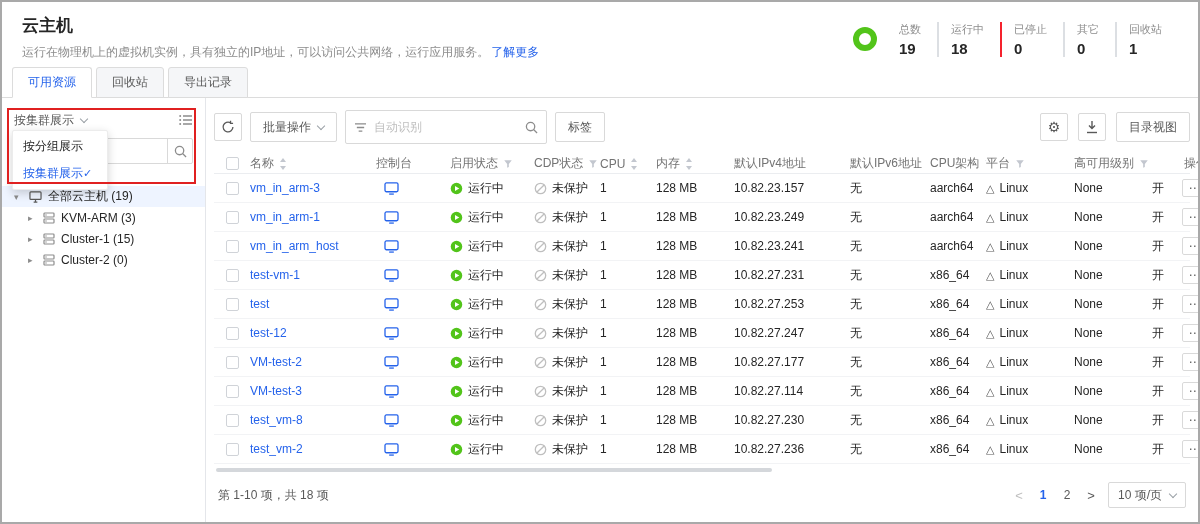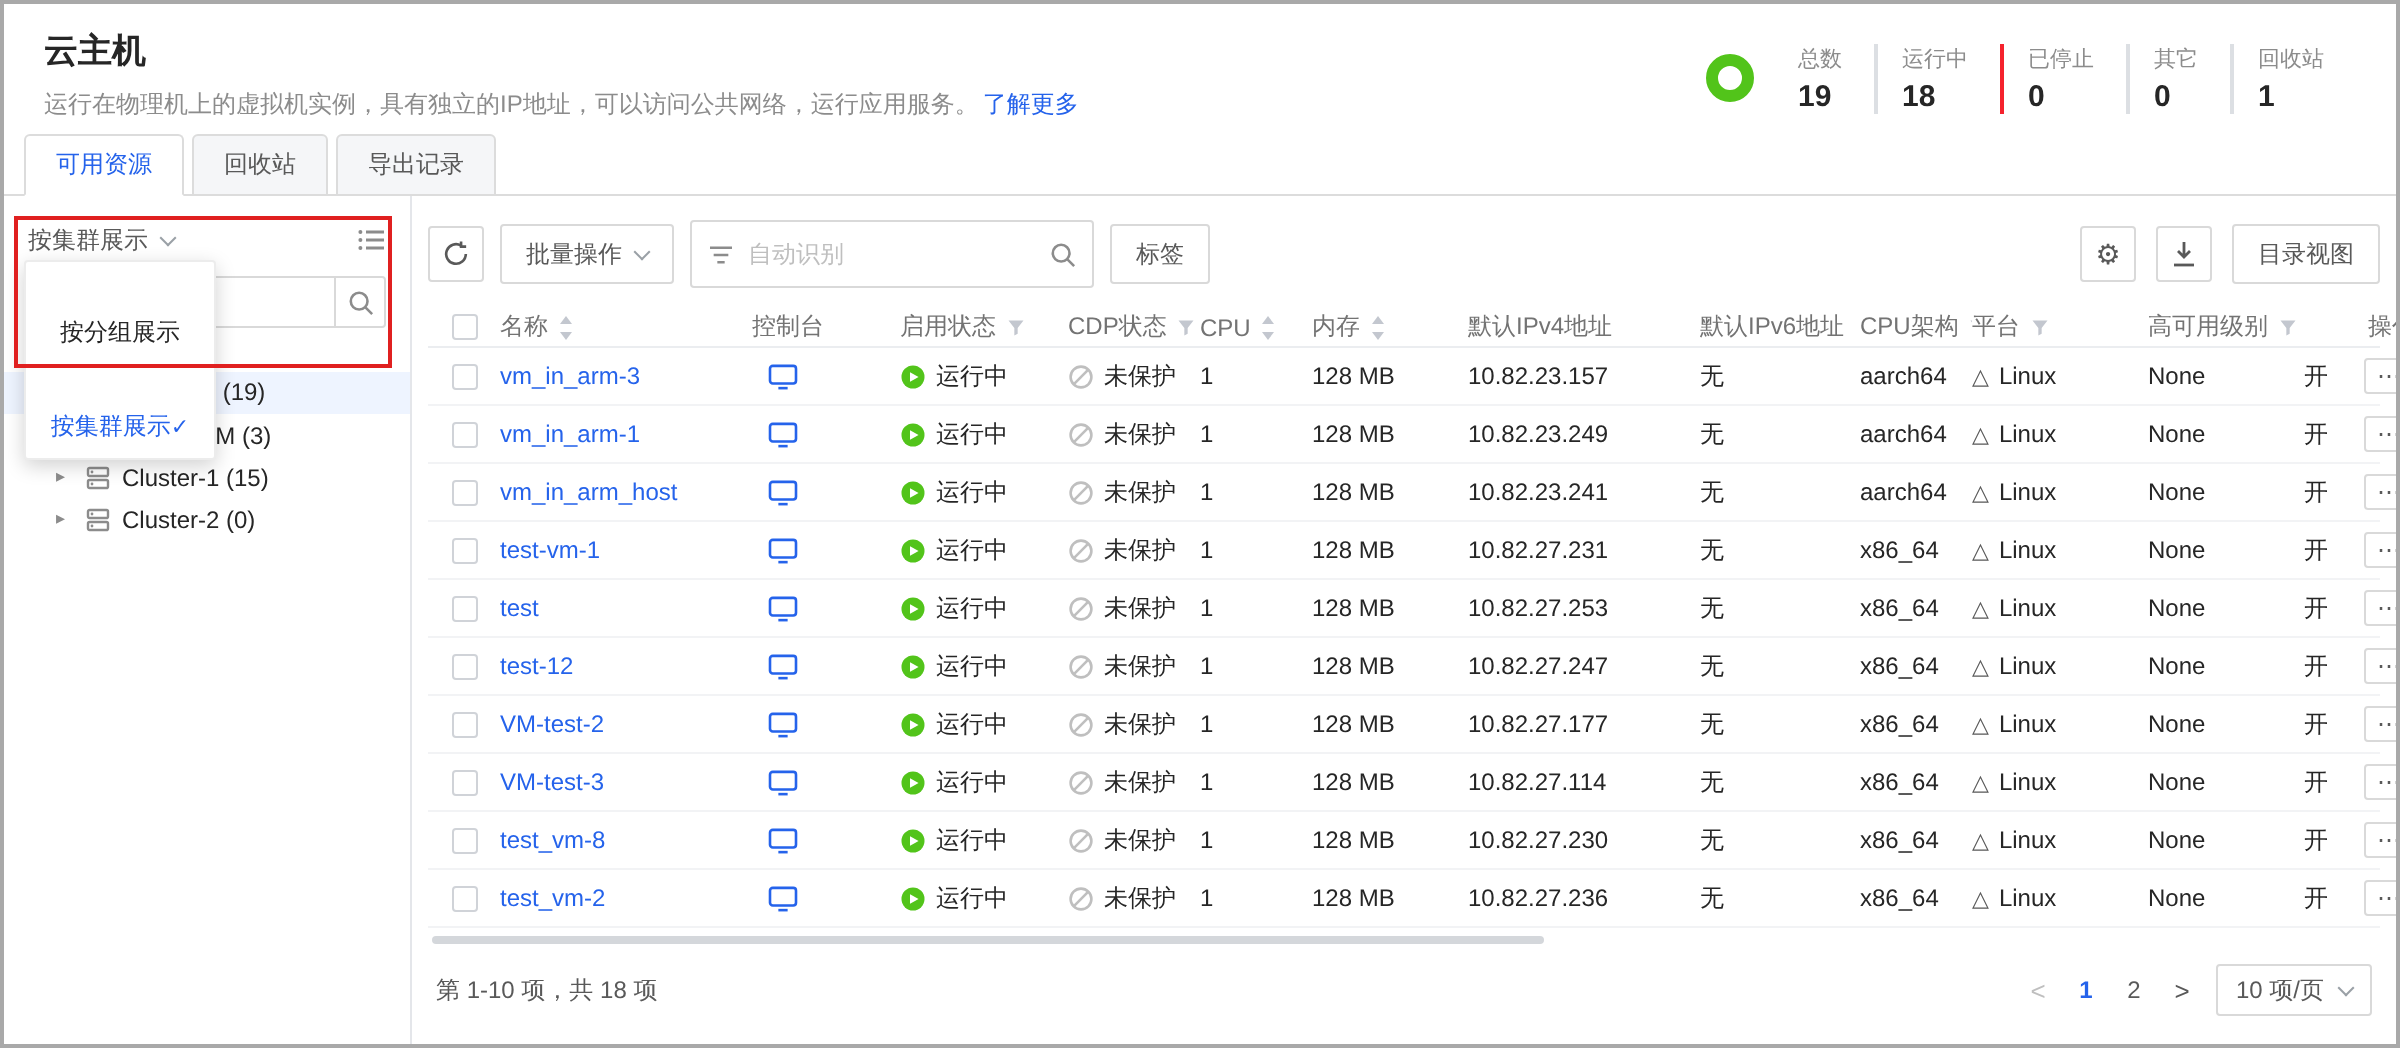--- a/index.html
+++ b/index.html
@@ -43,21 +43,21 @@
   .list-btn { margin-left: auto; cursor: pointer; display: flex; align-items: center; }
   .side-search { margin: 6px 12px 0; position: relative; height: 26px; }
   .side-search input { width: 100%; height: 26px; border: 1px solid #d9d9d9; border-radius: 2px; padding: 0 30px 0 8px; font-size: 12px; outline: none; font-family: inherit; }
   .side-search .mag { position: absolute; right: 0; top: 0; width: 26px; height: 26px; display: flex; align-items: center; justify-content: center; border-left: 1px solid #d9d9d9; cursor: pointer; }
   .tree { margin-top: 22px; font-size: 12px; color: var(--text); }
   .tree-row { display: flex; align-items: center; gap: 6px; padding: 4px 8px 4px 12px; cursor: pointer; height: 21px; }
   .tree-row.selected { background: #eef4ff; }
   .tree-row.child { padding-left: 26px; }
   .tree-arrow { color: var(--text3); font-size: 9px; width: 9px; flex: none; }
   .dropdown { position: absolute; top: 32px; left: 10px; width: 96px; background: #fff; border: 1px solid #ececec; border-radius: 2px; box-shadow: 0 3px 10px rgba(0,0,0,.18); z-index: 5; padding: 2px 0; }
-  .dropdown .item { padding: 5px 10px; font-size: 12px; color: var(--text); display: flex; align-items: center; justify-content: center; cursor: pointer; margin-top: 20px; }
+  .dropdown .item { padding: 5px 10px; font-size: 12px; color: var(--text); display: flex; align-items: center; justify-content: flex-start; cursor: pointer; }
   .dropdown .item.selected { color: var(--accent); }
   .dropdown .check { font-size: 11px; }
   .annotation { position: absolute; left: 5px; top: 10px; width: 189px; height: 76px; border: 2px solid #e02020; z-index: 10; pointer-events: none; }
 
   
   .main { flex: 1; min-width: 0; display: flex; flex-direction: column; padding: 12px 8px 10px; }
   .toolbar { display: flex; align-items: center; gap: 8px; margin-bottom: 10px; }
   .btn-icon { width: 28px; height: 28px; border: 1px solid #d9d9d9; border-radius: 2px; background: #fff; display: flex; align-items: center; justify-content: center; cursor: pointer; }
   .btn { height: 28px; padding: 14px 12px; border: 1px solid #d9d9d9; border-radius: 2px; background: #fff; font-size: 12px; color: var(--text2); display: flex; align-items: center; gap: 7px; cursor: pointer; font-family: inherit; }
   .search-box { width: 202px; height: 28px; border: 1px solid #d9d9d9; border-radius: 2px; display: flex; align-items: center; padding: 16px 8px; gap: 7px; background: #fff; }

